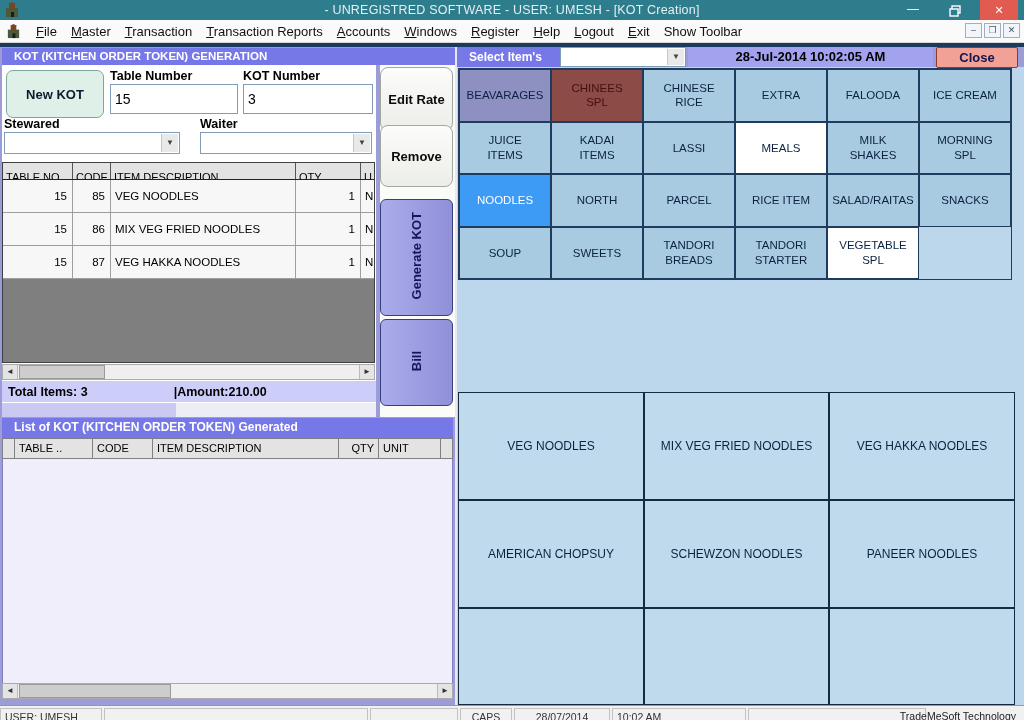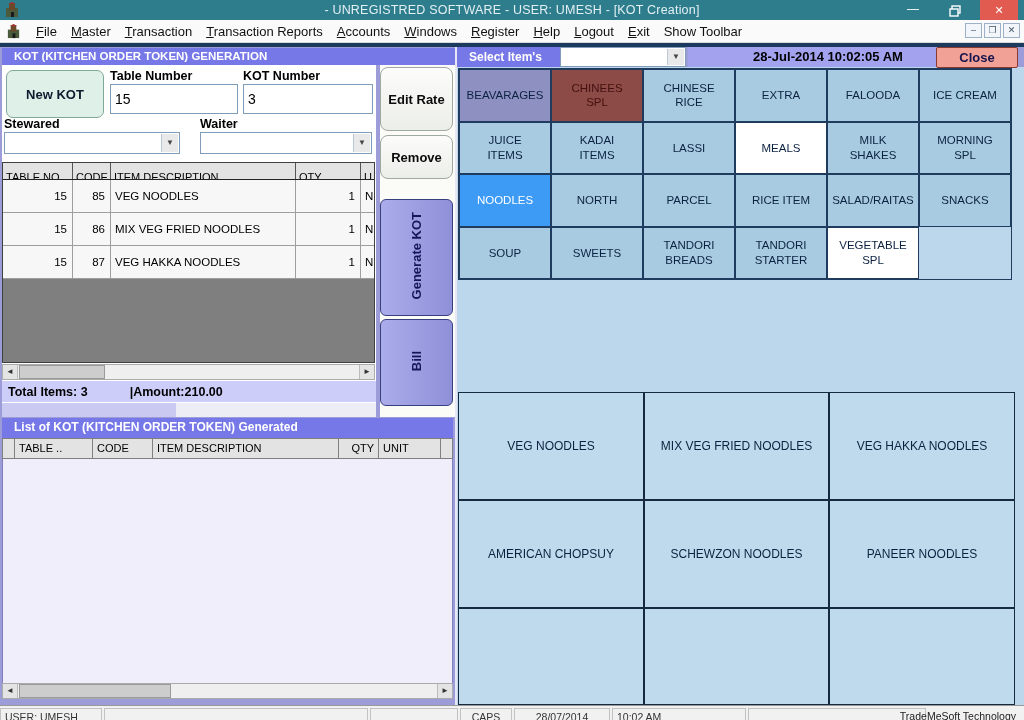--- a/index.html
+++ b/index.html
@@ -47,41 +47,41 @@
   .c.num { justify-content:flex-end; padding-right:5px; }
   .c.txt { justify-content:flex-start; padding-left:4px; }
   .w-table{width:70px;} .w-code{width:38px;} .w-desc{width:185px;} .w-qty{width:65px;} .w-unit{flex:1;}
 
   
   .hscroll { position:absolute; height:16px; background:#EFEFEF; border:1px solid #ABABAB; }
   .hs-arrow { position:absolute; top:0; width:15px; height:14px; background:#E4E4E4; color:#333; font-size:8px; line-height:14px; text-align:center; cursor:pointer; }
   .hs-left{left:0; border-right:1px solid #BBB;} .hs-right{right:0; border-left:1px solid #BBB;}
   .hs-thumb { position:absolute; top:0; height:14px; background:#CDCDCD; border:1px solid #9A9A9A; cursor:pointer; }
 
-  .total-bar { position:absolute; left:2px; top:381px; width:374px; height:21px; background:#CDCDFA; font-weight:700; font-size:12.5px; color:#000; display:flex; align-items:center; }
+  .total-bar { position:absolute; left:2px; top:381px; width:374px; height:21px; background:#CDCDFA; font-weight:700; font-size:12.5px; color:#000; display:flex; align-items:center;gap:44px; }
   .total-bar .t1 { margin-left:6px; } .total-bar .t2 { margin-left:42px; }
   .strip-a { position:absolute; left:2px; top:403px; width:174px; height:14px; background:#C9C9F2; }
   .strip-b { position:absolute; left:176px; top:403px; width:200px; height:14px; background:#EDEDF5; }
 
   
   .side-btn { position:absolute; left:380px; width:73px; background:linear-gradient(#FCFCFA,#ECEEE8); border:1px solid #9FA8A3; border-radius:8px; font-weight:700; font-size:13px; color:#0B0B0B; cursor:pointer; font-family:"Liberation Sans",sans-serif; }
   .side-btn.lav { background:linear-gradient(to right,#ABACEA,#8F90D8); border:1px solid #383F80; color:#15155A; border-radius:6px; }
   .vtext { writing-mode:vertical-rl; transform:rotate(180deg); display:inline-block; }
 
   #list-header { left:2px; top:418px; width:451px; height:23px; font-size:12px; line-height:19px; }
   .grid2-head { position:absolute; left:2px; top:438px; width:451px; height:21px; background:#E3E3E3; border:1px solid #808080; display:flex; }
   .grid2-head .hc { font-size:11px; color:#000; padding:3px 4px; border-right:1px solid #808080; white-space:nowrap; overflow:hidden; }
   .grid2-body { position:absolute; left:2px; top:459px; width:451px; height:224px; background:#F1EEFB; border-left:1px solid #8080C0; border-right:1px solid #8080C0; }
 
   
   .right-bg { position:absolute; left:457px; top:67px; width:567px; height:638px; background:#BCD7EC; }
   .right-sep { position:absolute; left:455px; top:47px; width:2px; height:658px; background:#E8E8F4; }
   #select-label { left:457px; top:47px; width:103px; height:20px; font-size:12px; line-height:20px; }
   .sel-combo { left:560px; top:47px; width:126px; height:20px; }
-  .date-bar { position:absolute; left:688px; top:47px; width:280px; height:20px; background:#A2A2EF; color:#000; font-weight:700; font-size:13px; text-align:center; line-height:20px; }
+  .date-bar { position:absolute; left:688px; top:47px; width:245px; height:20px; background:#A2A2EF; color:#000; font-weight:700; font-size:13px; text-align:center; line-height:20px; }
   .btn-close { position:absolute; left:936px; top:47px; width:82px; height:21px; background:#F2A196; border:1px solid #8B3A30; color:#14144E; font-weight:700; font-size:13px; border-radius:2px; cursor:pointer; font-family:"Liberation Sans",sans-serif; }
 
   .cat-grid { position:absolute; left:458px; top:68px; width:554px; height:212px; display:grid; grid-template-columns:repeat(6,1fr); grid-template-rows:repeat(4,1fr); border:1px solid #1F3B5E; }
   .cat-cell { border:1px solid #1F3B5E; background:#A9CBE2; color:#0B2240; font-size:11.5px; display:flex; align-items:center; justify-content:center; text-align:center; line-height:1.25; overflow:hidden; cursor:pointer; padding:10px; }
   .cat-cell.slate { background:#8E90C2; }
   .cat-cell.maroon { background:#8D4B48; color:#43100E; }
   .cat-cell.white { background:#FFFFFF; }
   .cat-cell.selected { background:#3D9BF5; color:#FFFFFF; }
   .cat-cell.empty { background:#BCD7EC; border:none; cursor:default; }
 
@@ -200,21 +200,21 @@
   </div>
 
   <div class="total-bar">
     <span class="t1">Total Items: 3</span>
     <span class="t2">|Amount:210.00</span>
   </div>
   <div class="strip-a"></div>
   <div class="strip-b"></div>
 
   <button class="side-btn" style="top:67px; height:64px;">Edit Rate</button>
-  <button class="side-btn" style="top:135px; height:44px;">Remove</button>
+  <button class="side-btn" style="top:125px; height:62px;">Remove</button>
   <button class="side-btn lav" style="top:199px; height:117px;"><span class="vtext">Generate KOT</span></button>
   <button class="side-btn lav" style="top:319px; height:87px;"><span class="vtext">Bill</span></button>
 
   <div class="panel-header" id="list-header">List of KOT  (KITCHEN ORDER TOKEN) Generated</div>
   <div class="grid2-head">
     <span class="hc" style="width:12px;"></span>
     <span class="hc" style="width:78px;">TABLE ..</span>
     <span class="hc" style="width:60px;">CODE</span>
     <span class="hc" style="width:186px;">ITEM DESCRIPTION</span>
     <span class="hc" style="width:40px; text-align:right;">QTY</span>

